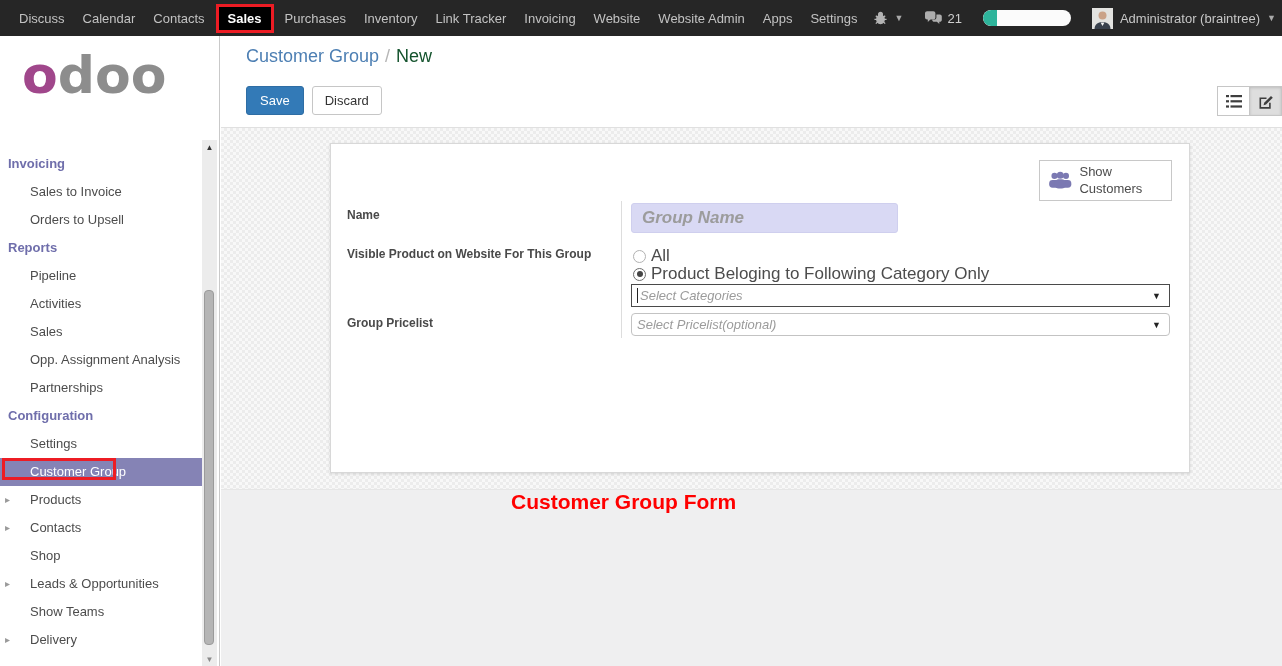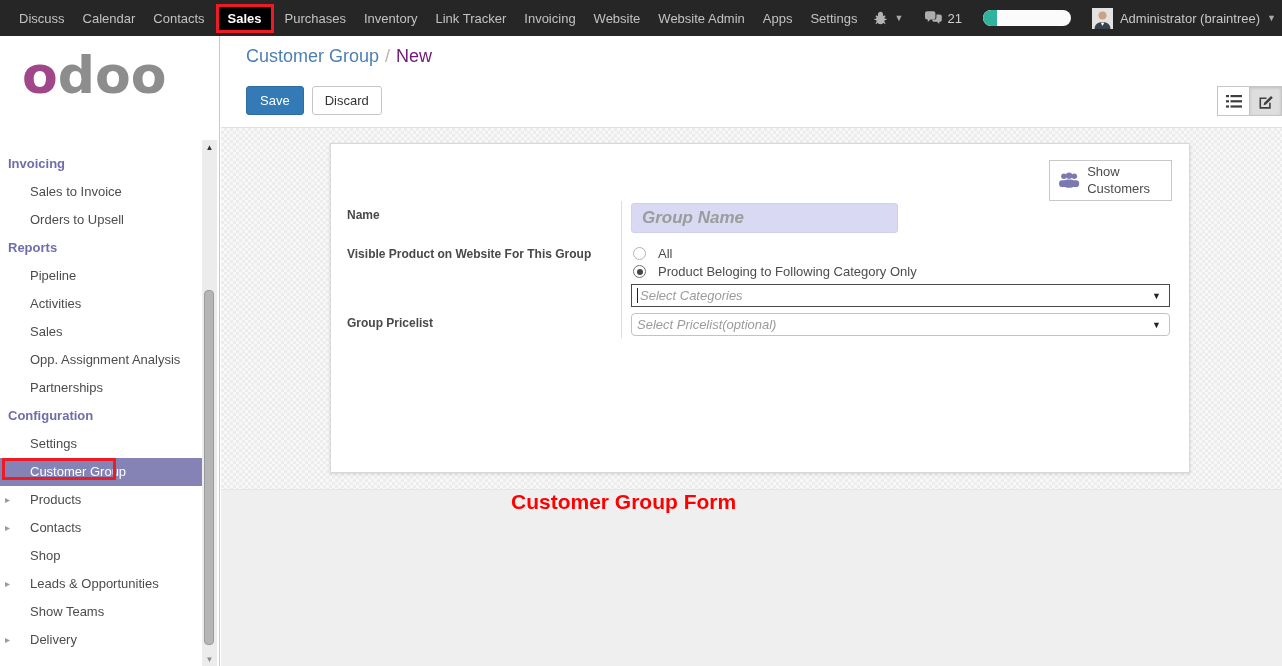--- a/index.html
+++ b/index.html
@@ -45,21 +45,21 @@
   .sb-down { position:absolute; bottom:2px; left:0; width:15px; text-align:center; font-size:8px; color:#8a8a8a; cursor:pointer; }
   .sb-thumb { position:absolute; left:2px; top:150px; width:10px; height:355px; background:#b5b5b5;
               border:1px solid #9b9b9b; border-radius:4px; cursor:grab; }
 
   
   .content { position:absolute; left:221px; top:35px; width:1061px; height:631px; background:#fff; }
   .cp { position:relative; width:100%; height:93px; background:#fff; border-bottom:1px solid #e0e0e0; }
   .breadcrumb { position:absolute; left:25px; top:11px; font-size:18px; }
   .bc-parent { color:#4d7fb3; cursor:pointer; }
   .bc-sep { color:#b5b5b5; padding:0 6px; }
-  .bc-current { color:#701a75;text-align:right; }
+  .bc-current { color:#14532d;text-align:right; }
   .cp-buttons { position:absolute; left:25px; top:51px; display:flex; gap:8px; }
   .btn-save { background:#337ab7; border:1px solid #2e6da4; color:#fff; font-size:13px;
               padding:6px 13px; border-radius:3px; cursor:pointer; font-family:inherit; }
   .btn-discard { background:#fff; border:1px solid #c6c6c6; color:#333; font-size:13px;
               padding:6px 12px; border-radius:3px; cursor:pointer; font-family:inherit; }
   .switcher { position:absolute; right:0px; top:51px; display:flex; }
   .sw-btn { width:33px; height:30px; background:#fff; border:1px solid #c6c6c6; cursor:pointer;
             display:flex; align-items:center; justify-content:center; }
   .sw-btn + .sw-btn { margin-left:-1px; }
   .sw-btn.active { background:#dedede; box-shadow:inset 0 1px 3px rgba(0,0,0,.15); }
@@ -69,34 +69,34 @@
       background-image:
         linear-gradient(45deg,#ececec 25%,transparent 25%,transparent 75%,#ececec 75%),
         linear-gradient(45deg,#ececec 25%,transparent 25%,transparent 75%,#ececec 75%);
       background-size:6px 6px; background-position:0 0,3px 3px; }
   .body-plain { position:relative; width:100%; height:177px; background:#efeff0; border-top:1px solid #e6e6e6; }
   .caption { position:absolute; left:290px; top:0px; color:#ff0000; font-weight:bold; font-size:21px; }
 
   
   .sheet { position:absolute; left:109px; top:15px; width:860px; height:330px; background:#fff;
            border:1px solid #d8d8d8; box-shadow:0 1px 3px rgba(0,0,0,.12); }
-  .show-customers { position:absolute; right:17px; top:16px; width:123px; height:41px; background:#fff;
+  .show-customers { position:absolute; right:17px; top:16px; width:133px; height:41px; background:#fff;
            border:1px solid #c8c8c8; display:flex; align-items:center; gap:7px; padding:0 8px;
            font-size:13px; color:#4c4c4c; cursor:pointer; font-family:inherit; text-align:left; line-height:1.25; }
   .sep-v { position:absolute; left:290px; top:57px; width:1px; height:137px; background:#ddd; }
   .f-label { position:absolute; left:16px; font-weight:bold; font-size:12px; color:#494949; white-space:nowrap; }
   .lbl-name { top:64px; }
   .lbl-visible { top:103px; }
   .lbl-pricelist { top:172px; }
   .name-input { position:absolute; left:300px; top:59px; width:267px; height:30px;
                 background:#d9d9f4; border:1px solid #cfcfee; border-radius:3px; padding:0 10px;
                 font-family:inherit; font-size:17px; }
   .name-input::placeholder { color:#9c9c9c; font-style:italic; font-weight:bold; opacity:1; }
-  .radio-row { position:absolute; left:302px; display:flex; align-items:center; gap:12px;
-               font-size:13px; color:#4c4c4c; cursor:pointer; }
+  .radio-row { position:absolute; left:302px; display:flex; align-items:center; gap:5px;
+               font-size:17px; color:#4c4c4c; cursor:pointer; }
   .radio-all { top:102px; }
   .radio-cat { top:120px; }
   .radio { width:13px; height:13px; border-radius:50%; border:1px solid #b2b2b2; background:#fff;
            display:inline-flex; align-items:center; justify-content:center; }
   .radio.checked { border-color:#6e6e6e; }
   .radio.checked::after { content:""; width:6px; height:6px; border-radius:50%; background:#454545; }
   .f-select { position:absolute; left:300px; width:539px; height:23px; background:#fff;
               display:flex; align-items:center; padding:0 8px 0 5px; cursor:pointer;
               font-size:13px; color:#9b9b9b; font-style:italic; }
   .sel-categories { top:140px; border:1px solid #4a4a4a; }

